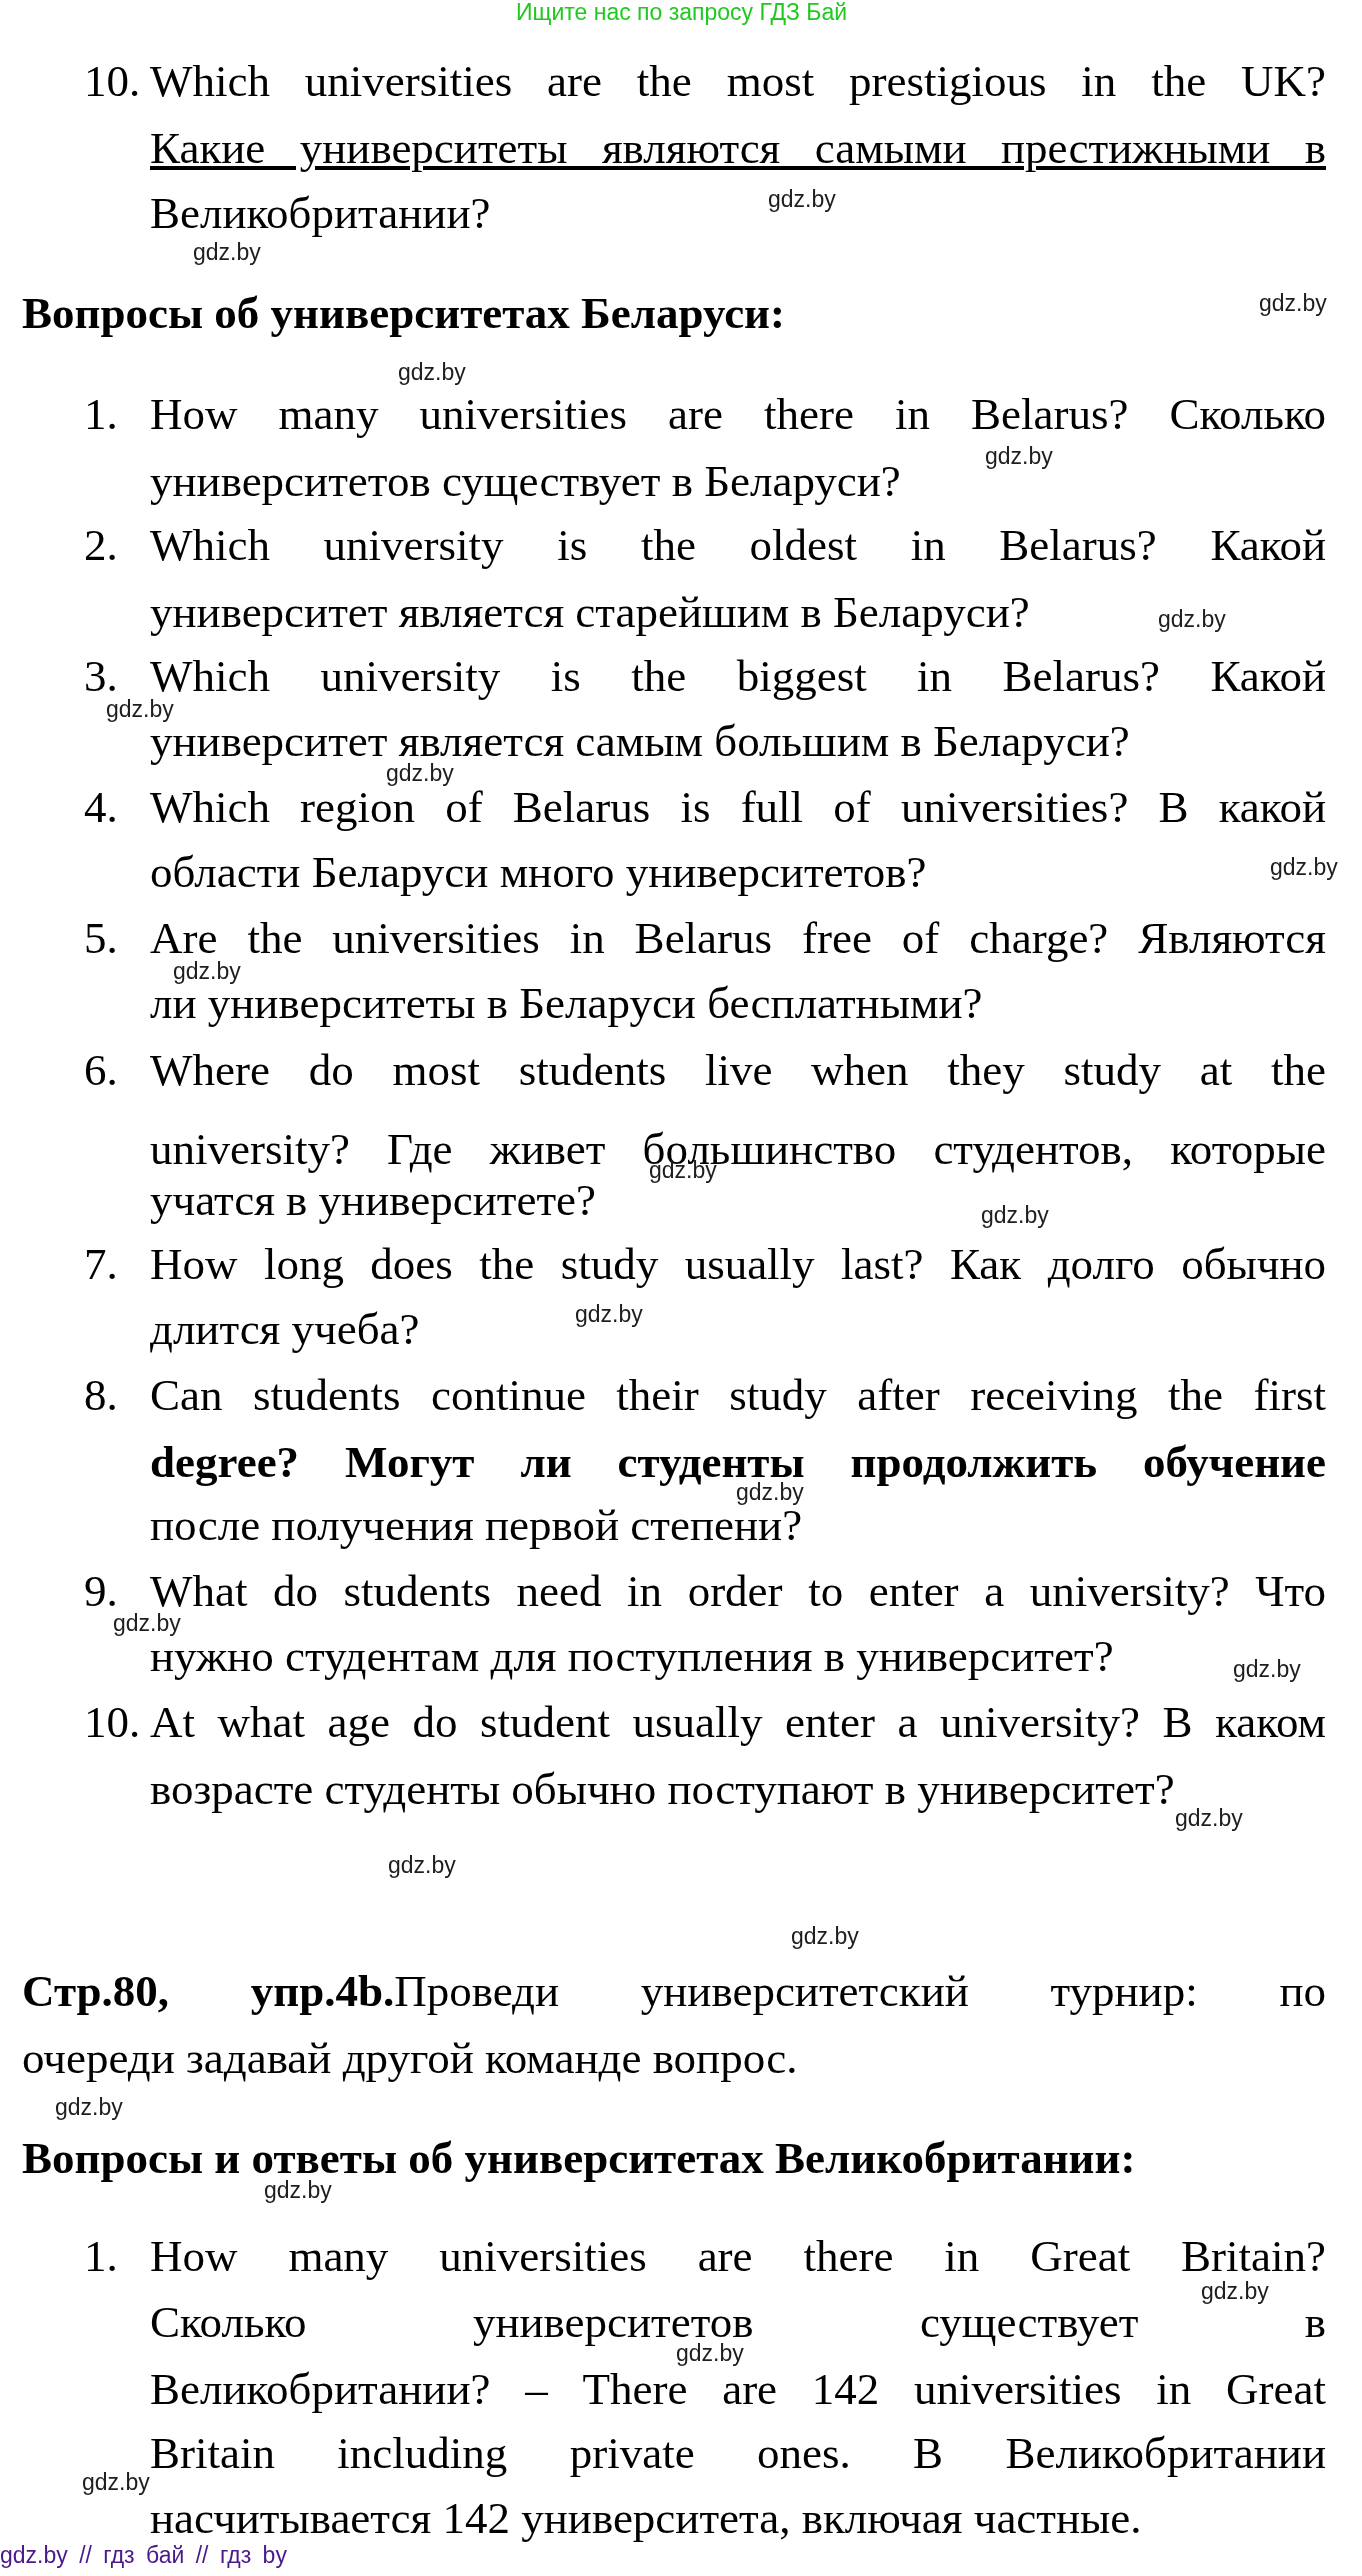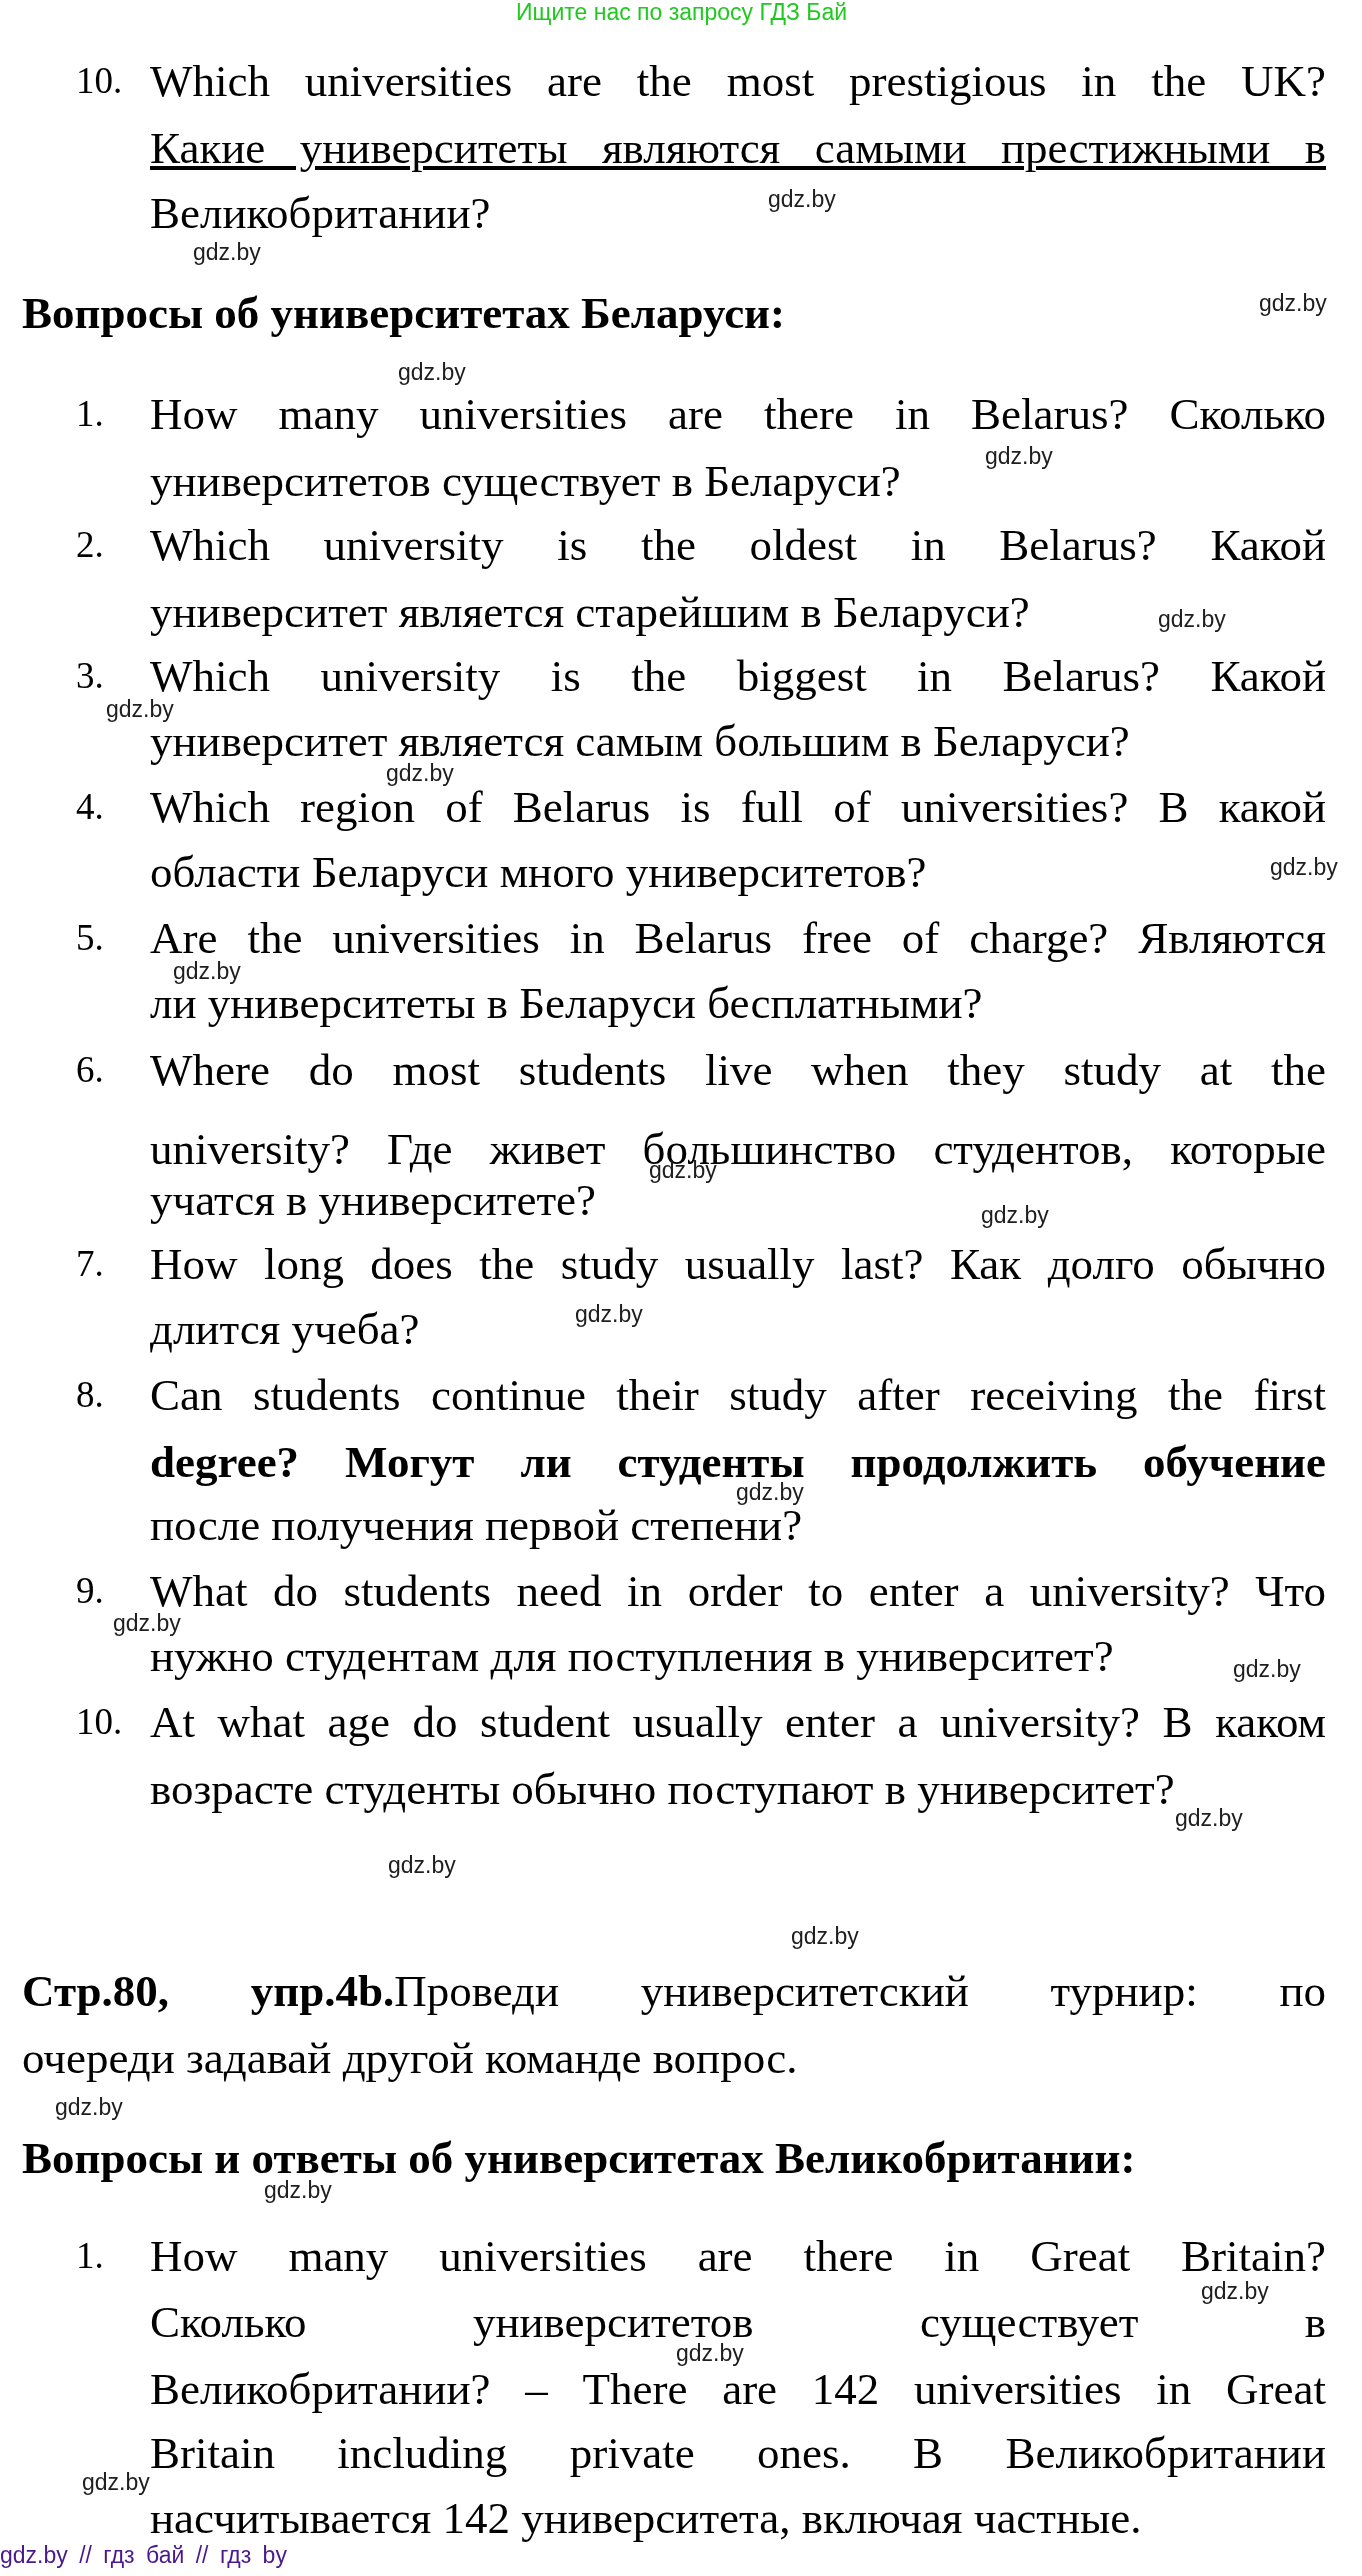--- a/index.html
+++ b/index.html
@@ -1,21 +1,21 @@
 <!DOCTYPE html>
 <html style="font-size:13.4px"><head>
 <meta charset="utf-8">
 <style>
   html, body { margin:0; padding:0; background:#ffffff; }
   body { width:1363px; height:2576px; position:relative; overflow:hidden; font-family:"Liberation Serif", serif; color:#000; }
   .banner { position:absolute; top:0; left:0; width:1363px; height:25px; text-align:center; font-family:"Liberation Sans", sans-serif; font-size:23px; line-height:25px; color:#20c820; }
   .footer { position:absolute; top:2541px; left:0; width:1363px; text-align:left; font-family:"Liberation Sans", sans-serif; font-size:23px; line-height:28.6px; color:#4a1a8c; word-spacing:5px; }
   .line { position:absolute; font-size:45px; line-height:52px; height:52px; white-space:nowrap; }
   .just { text-align:justify; text-align-last:justify; }
-  .num { position:absolute; left:76px; font-size:37px; line-height:52px; height:52px; white-space:nowrap; }
+  .num { position:absolute; left:84px; font-size:45px; line-height:52px; height:52px; white-space:nowrap; }
   .b { font-weight:bold; }
   .wm { position:absolute; font-family:"Liberation Sans", sans-serif; font-size:23px; line-height:25px; color:#1e1e1e; white-space:nowrap; }
 </style>
 </head>
 <body>
 
 <div class="banner">Ищите нас по запросу ГДЗ Бай</div>
 
 <div>
   <span class="num" style="top:55px;">10.</span>

